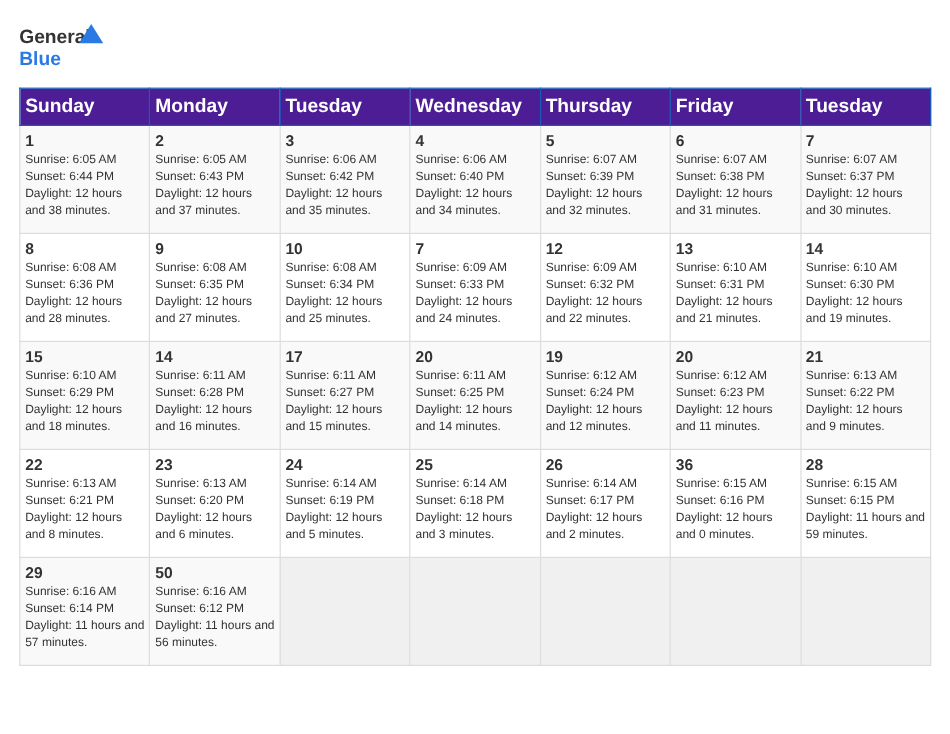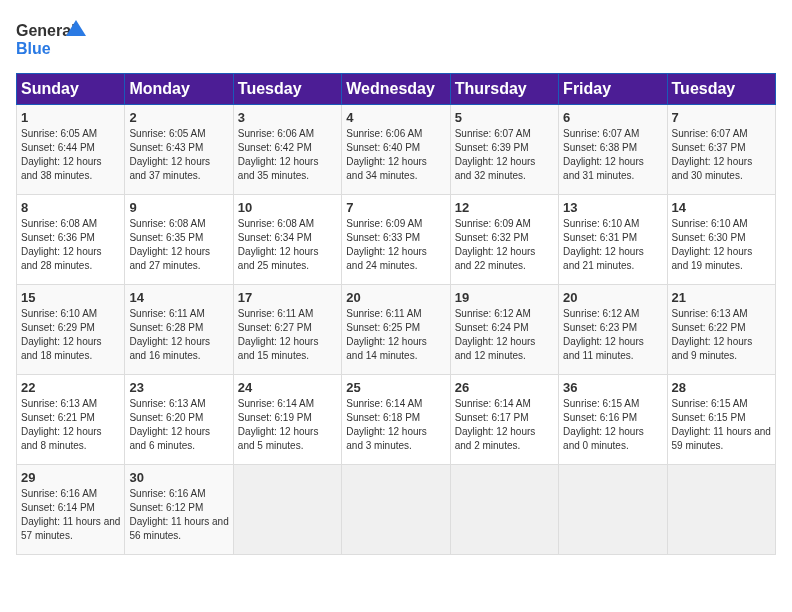--- a/index.html
+++ b/index.html
@@ -214,21 +214,21 @@
           <span class="day-num">28</span>
 <div class="day-info">Sunrise: 6:15 AM<br>Sunset: 6:15 PM<br>Daylight: 11 hours and 59 minutes.</div>
         </td>
       </tr>
       <tr>
         <td>
           <span class="day-num">29</span>
 <div class="day-info">Sunrise: 6:16 AM<br>Sunset: 6:14 PM<br>Daylight: 11 hours and 57 minutes.</div>
         </td>
         <td>
-          <span class="day-num">30</span>
+          <span class="day-num">50</span>
 <div class="day-info">Sunrise: 6:16 AM<br>Sunset: 6:12 PM<br>Daylight: 11 hours and 56 minutes.</div>
         </td>
         <td class="empty"></td>
         <td class="empty"></td>
         <td class="empty"></td>
         <td class="empty"></td>
         <td class="empty"></td>
       </tr>
     </tbody>
 </table>

